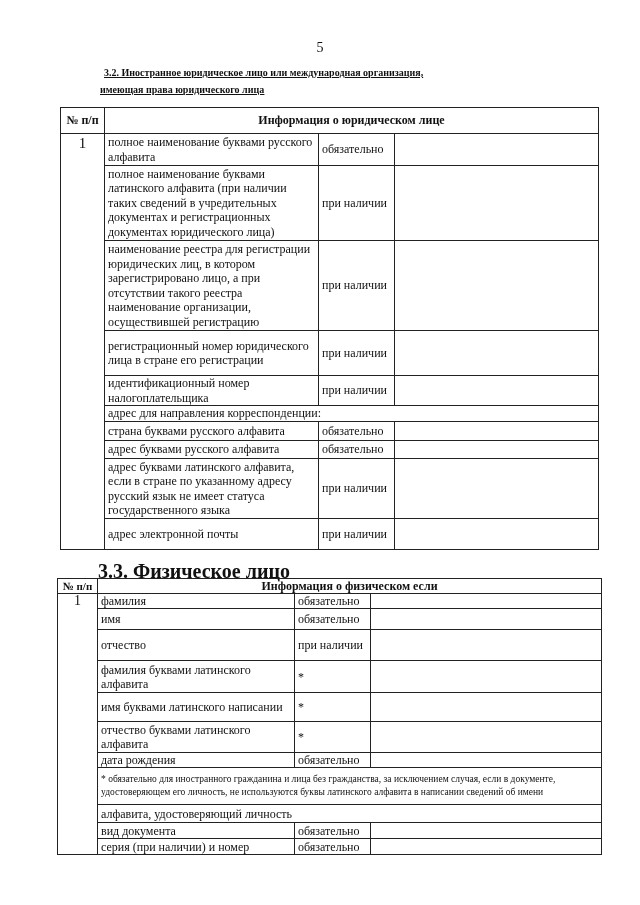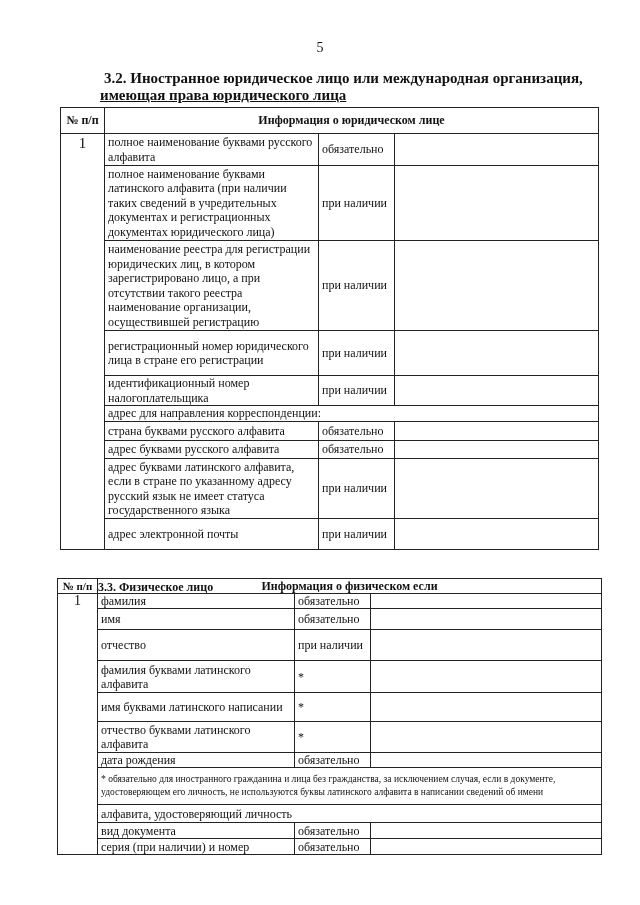--- a/index.html
+++ b/index.html
@@ -1,21 +1,21 @@
 <!DOCTYPE html>
 <html><head>
 <meta charset="utf-8">
 <style>
   html, body { margin:0; padding:0; background:#ffffff; }
   body { width:640px; height:905px; position:relative; overflow:hidden;
          font-family:"Liberation Serif","DejaVu Serif",serif; color:#111; }
   .page-num { position:absolute; top:40px; left:0; width:640px; text-align:center; font-size:14px; }
-  .h32 { position:absolute; left:60px; top:70px; width:540px; font-weight:bold; font-size:15px; line-height:17px; }
+  .h32 { position:absolute; left:60px; top:64px; width:540px; font-weight:bold; font-size:10px; line-height:17px;text-decoration:underline; }
   .h32 .l1 { display:block; padding-left:44px; }
-  .h33 { position:absolute; left:98px; top:580px; font-weight:bold; font-size:12px; }
+  .h33 { position:absolute; left:98px; top:560px; font-weight:bold; font-size:20px; }
   table { border-collapse:collapse; position:absolute; table-layout:fixed; }
   td, th { border:1px solid #222; font-size:12px; line-height:14.5px; vertical-align:middle; padding:0 3px; text-align:left; font-weight:normal; }
   th { font-weight:bold; text-align:center;margin-left:8px; }
   #t1 { left:60px; top:107px; width:539px; }
   #t1 td.num { vertical-align:top; text-align:center; font-size:15px; padding-top:2px; }
   #t2 { left:57px; top:578px; width:545px; }
   #t2 td, #t2 th { font-size:12px; line-height:14px; }
   #t2 td.num { vertical-align:top; text-align:center; font-size:14px; }
   .note { font-size:9.5px !important; line-height:13px !important;margin-top:40px; }
   .star { font-size:14px; }

